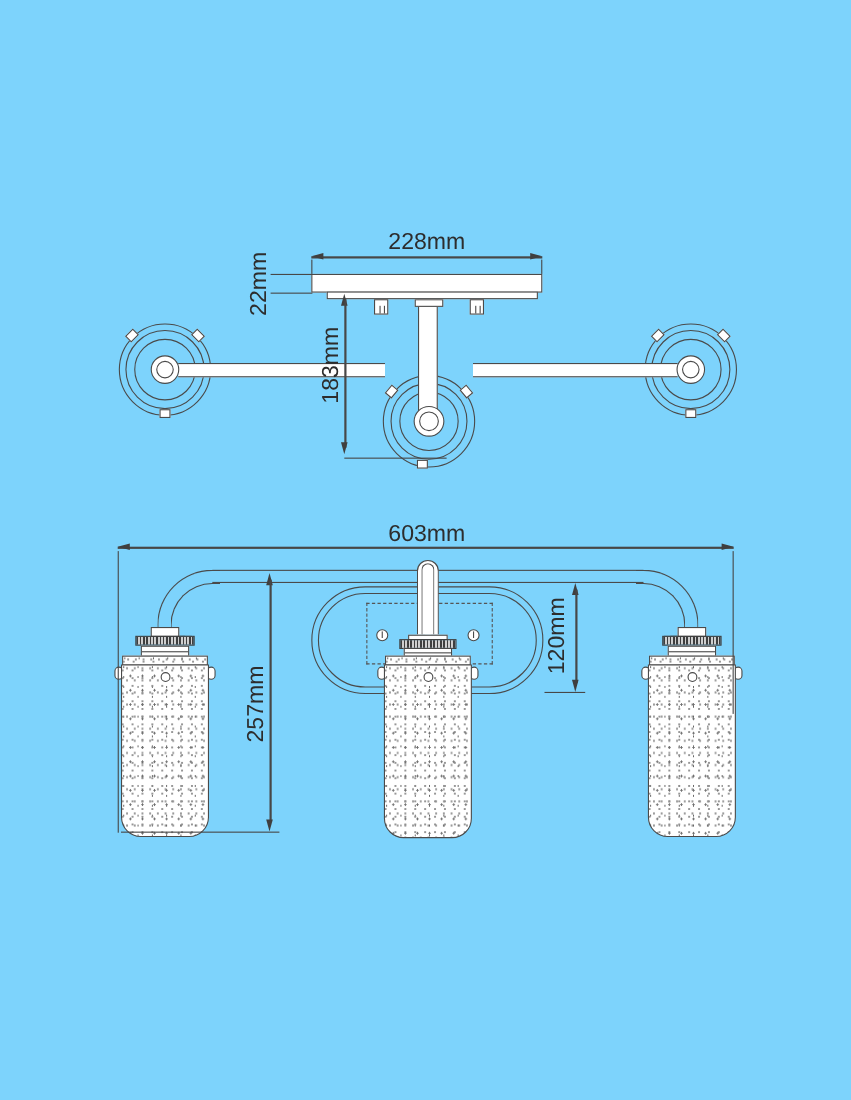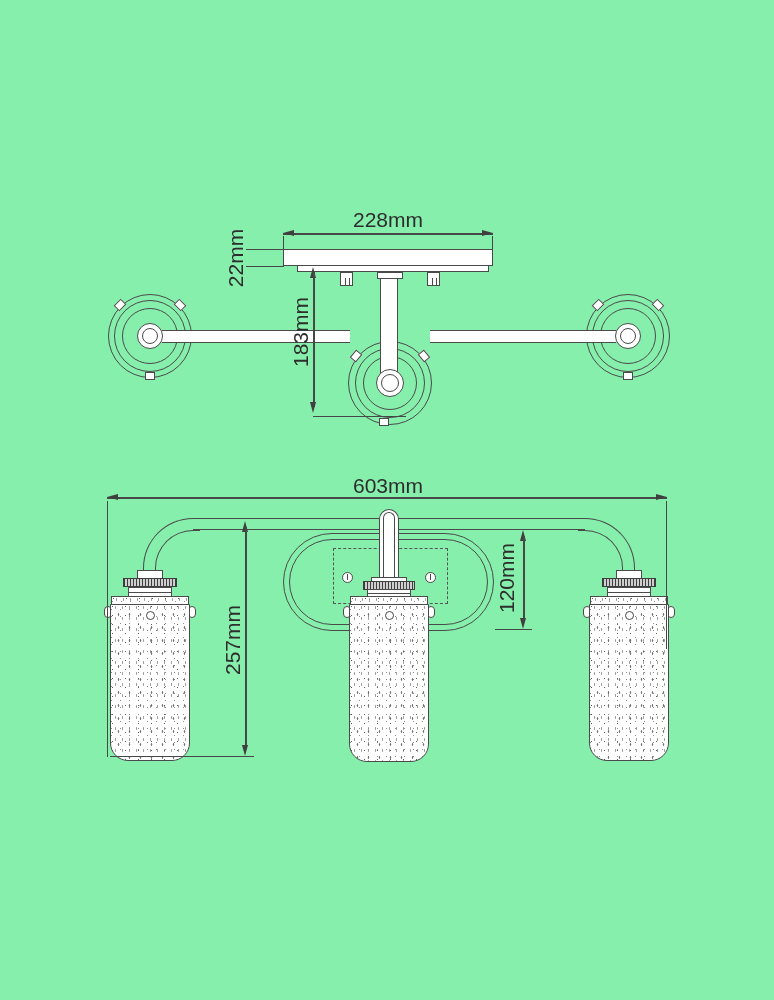--- a/index.html
+++ b/index.html
@@ -1,16 +1,16 @@
 <!DOCTYPE html>
 <html><head>
 <meta charset="utf-8">
 <style>
   html,body{margin:0;padding:0;background:#fff;}
-  #stage{position:relative;width:774px;height:1000px;background:#86efac;overflow:hidden;
+  #stage{position:relative;width:774px;height:1000px;background:#7dd3fc;overflow:hidden;
          font-family:"Liberation Sans",sans-serif;}
   .ln{position:absolute;background:#474747;}
   .box{position:absolute;border:1.5px solid #4a4a4a;background:#fff;box-sizing:border-box;}
   .c{position:absolute;border:1.5px solid #4a4a4a;border-radius:50%;box-sizing:border-box;background:transparent;}
   .cw{background:#fff;}
   .dimtext{position:absolute;font-size:21px;line-height:20px;color:#2d2d2d;text-align:center;white-space:nowrap;}
   .vtext{transform:rotate(-90deg);}
   .au{position:absolute;width:0;height:0;border-left:3.5px solid transparent;border-right:3.5px solid transparent;border-bottom:11px solid #3f3f3f;}
   .ad{position:absolute;width:0;height:0;border-left:3.5px solid transparent;border-right:3.5px solid transparent;border-top:11px solid #3f3f3f;}
   .al{position:absolute;width:0;height:0;border-top:3.5px solid transparent;border-bottom:3.5px solid transparent;border-right:11px solid #3f3f3f;}

